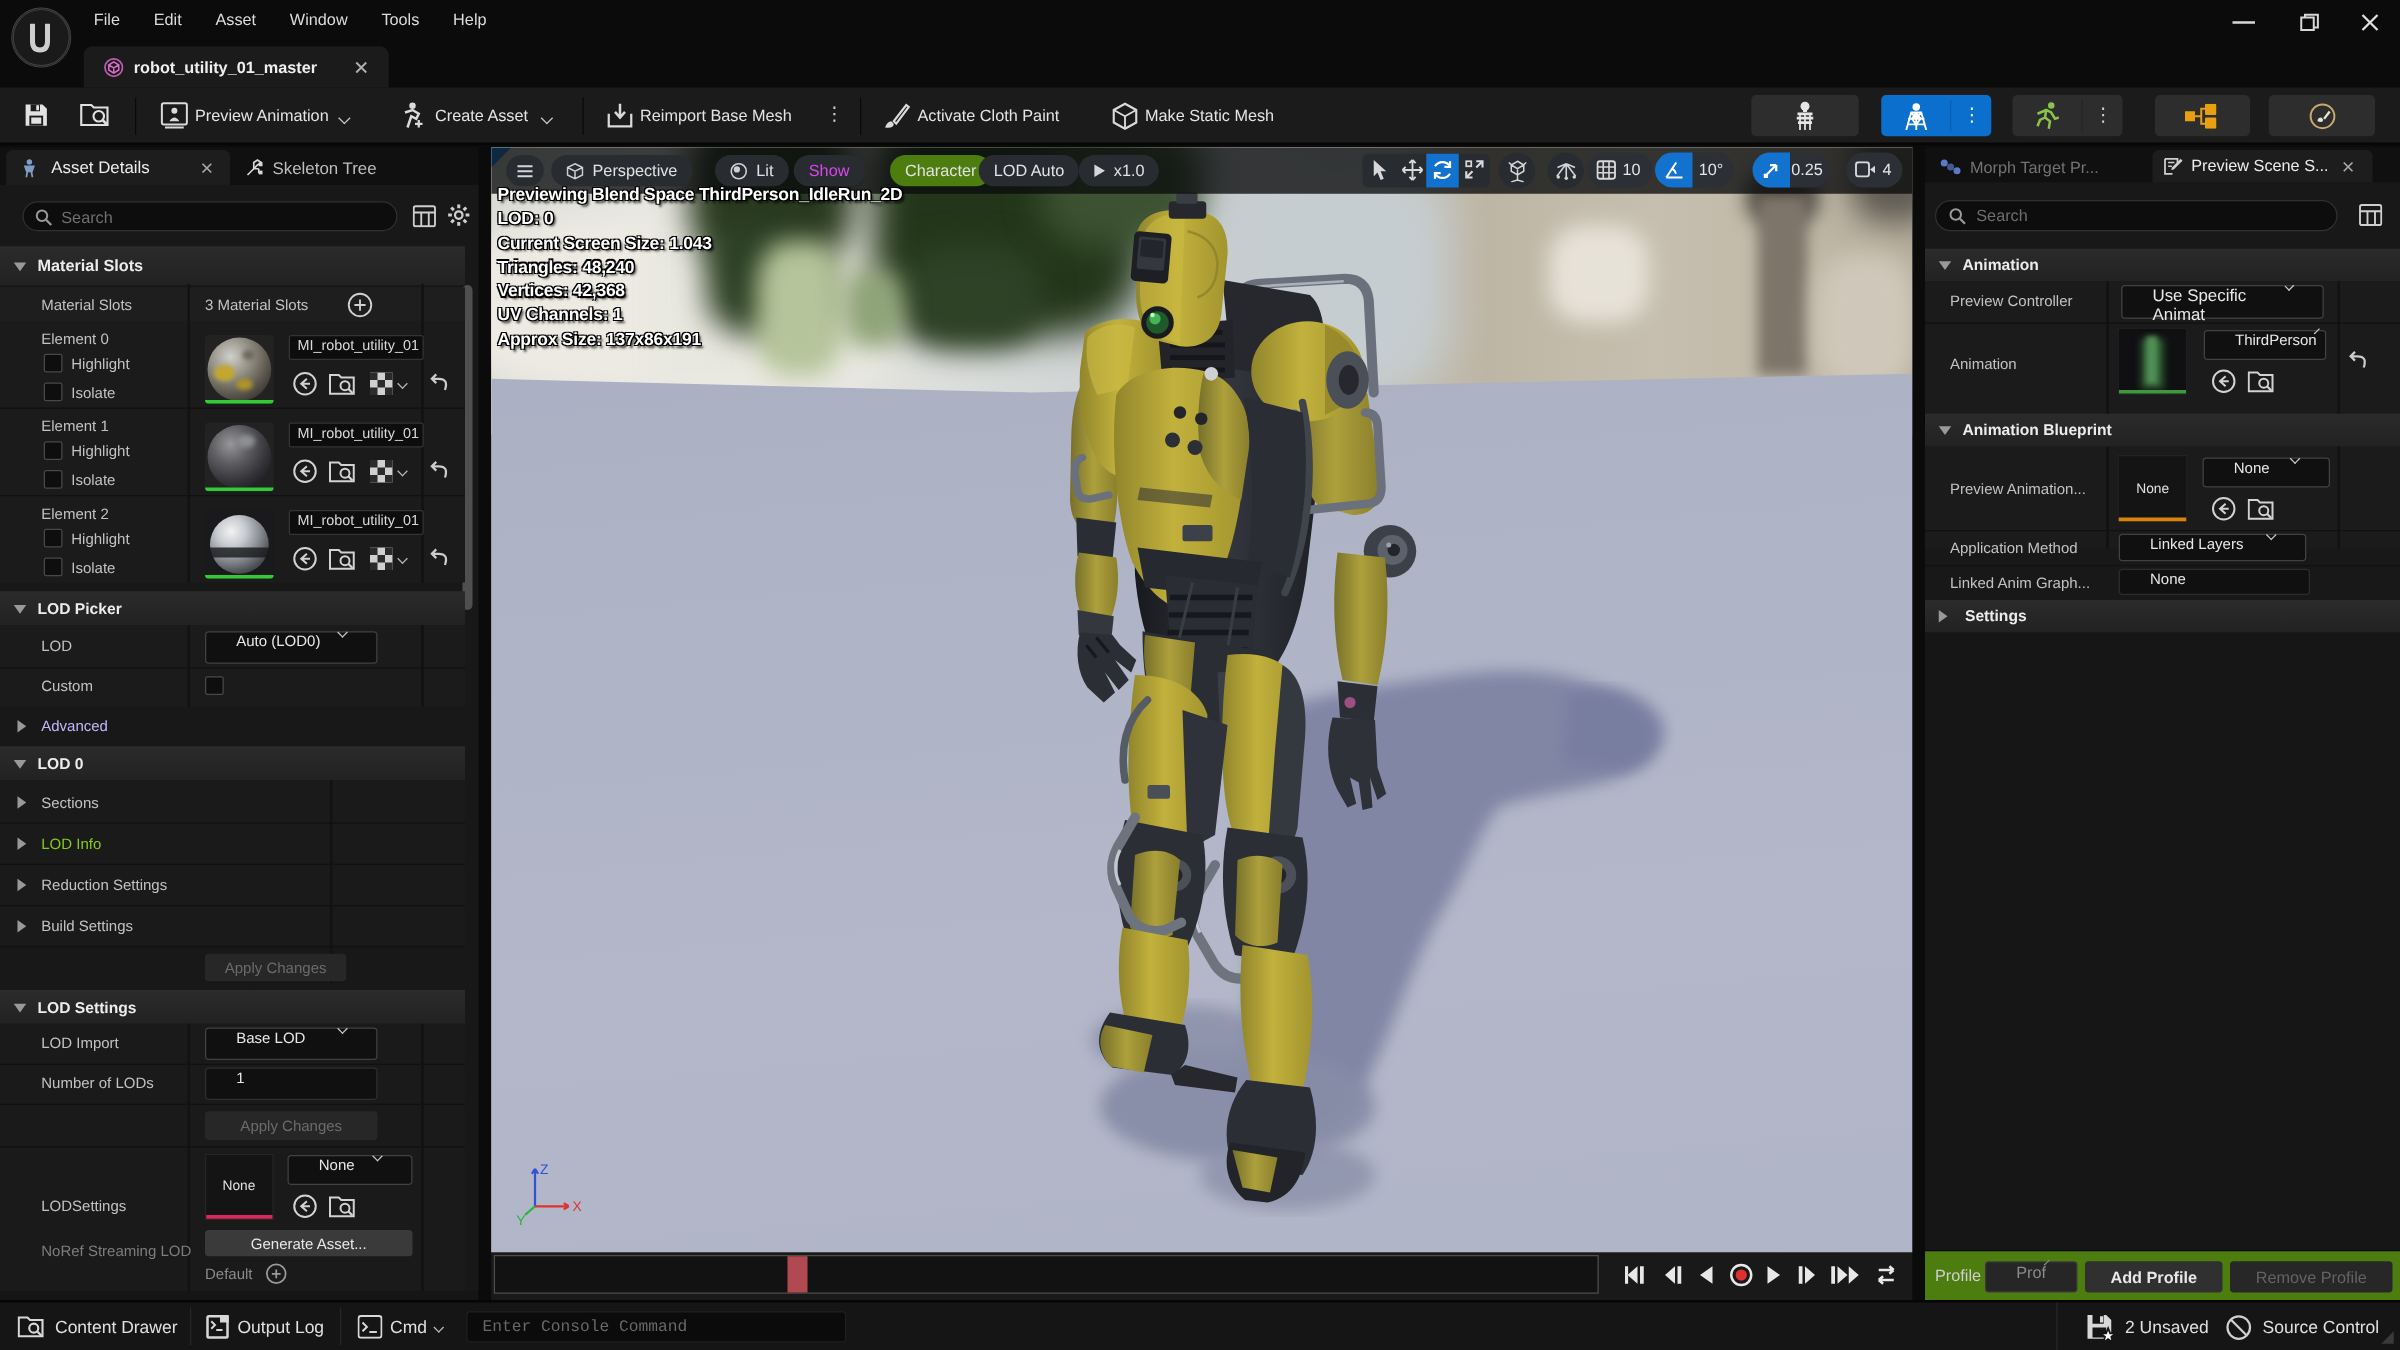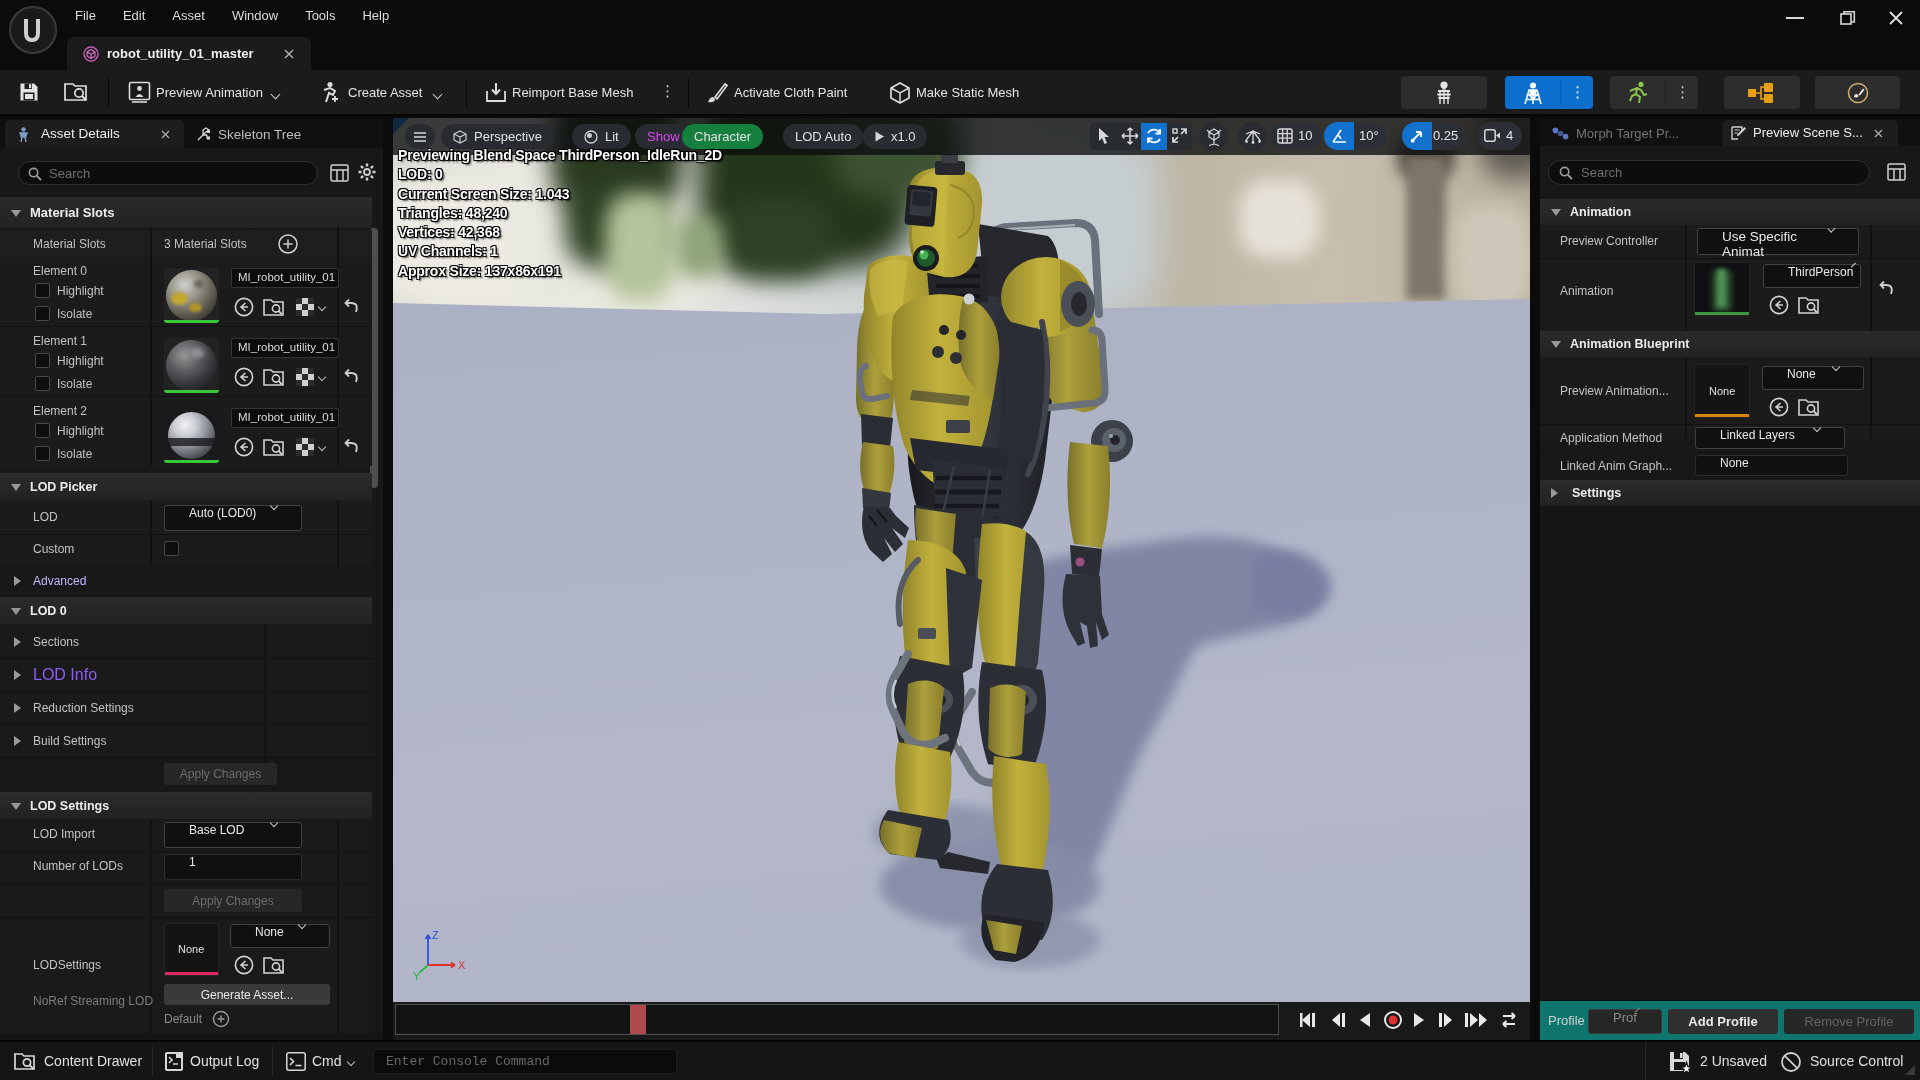--- a/index.html
+++ b/index.html
@@ -323,21 +323,21 @@
   <div class="shdr" style="left:0;top:479px;width:372px;height:27px"><span class="tri-d"></span>LOD 0</div>
   <div class="abs" style="left:0;top:506px;width:372px;height:132px;background:#1a1a1a"></div>
   <div class="abs" style="left:264px;top:506px;width:2px;height:163px;background:#121212"></div>
   <div class="abs flx" style="left:0;top:508px;width:264px;height:32px">
       <span class="tri-r"></span>
       <span style="font-size:12px;color:#c2c2c2">Sections</span>
     </div>
   <div class="abs" style="left:0;top:540px;width:372px;height:1px;background:#111"></div>
   <div class="abs flx" style="left:0;top:541px;width:264px;height:32px">
       <span class="tri-r"></span>
-      <span style="font-size:16px;color:#8b5cf6">LOD Info</span>
+      <span style="font-size:12px;color:#84cc16">LOD Info</span>
     </div>
   <div class="abs" style="left:0;top:573px;width:372px;height:1px;background:#111"></div>
   <div class="abs flx" style="left:0;top:574px;width:264px;height:32px">
       <span class="tri-r"></span>
       <span style="font-size:12px;color:#c2c2c2">Reduction Settings</span>
     </div>
   <div class="abs" style="left:0;top:606px;width:372px;height:1px;background:#111"></div>
   <div class="abs flx" style="left:0;top:607px;width:264px;height:32px">
       <span class="tri-r"></span>
       <span style="font-size:12px;color:#c2c2c2">Build Settings</span>
@@ -569,21 +569,21 @@
   <div class="abs flx" style="left:179px;top:6px;height:25px;background:#282c31;border-radius:13px;padding:0 12px;gap:7px">
     <svg width="14" height="14" viewBox="0 0 14 14">
           <circle cx="7" cy="7" r="6" fill="none" stroke="#cfcfcf" stroke-width="1.3"></circle>
           <circle cx="5.5" cy="5.5" r="2.5" fill="#cfcfcf"></circle>
         </svg>
     <span style="font-size:13px;color:#e2e2e2">Lit</span>
   </div>
   <div class="abs flx" style="left:242px;top:6px;height:25px;background:#282c31;border-radius:13px;padding:0 12px">
     <span style="font-size:13px;color:#d946ef">Show</span>
   </div>
-  <div class="abs flx" style="left:289px;top:6px;height:25px;background:#15803d;border-radius:13px;padding:0 12px">
+  <div class="abs flx" style="left:319px;top:6px;height:25px;background:#4d7c0f;border-radius:13px;padding:0 12px">
     <span style="font-size:13px;color:#e2e2e2">Character</span>
   </div>
   <div class="abs flx" style="left:390px;top:6px;height:25px;background:#282c31;border-radius:13px;padding:0 12px">
     <span style="font-size:13px;color:#e2e2e2">LOD Auto</span>
   </div>
   <div class="abs flx" style="left:470px;top:6px;height:25px;background:#282c31;border-radius:13px;padding:0 11px;gap:6px">
     <svg width="11" height="11" viewBox="0 0 11 11">
           <path d="M1.5 0.5 L10 5.5 L1.5 10.5 Z" fill="#d6d6d6"></path>
         </svg>
     <span style="font-size:13px;color:#e2e2e2">x1.0</span>
@@ -758,21 +758,21 @@
   <div class="abs" style="left:0;top:306px;width:380px;height:1px;background:#111"></div>
   <span class="lbl" style="left:20px;top:313px">Application Method</span>
   <div class="dd" style="left:155px;top:309px;width:150px;height:22px">Linked Layers<span class="ch"></span></div>
   <div class="abs" style="left:0;top:334px;width:380px;height:1px;background:#111"></div>
   <span class="lbl" style="left:20px;top:341px">Linked Anim Graph...</span>
   <div class="dd" style="left:155px;top:337px;width:153px;height:21px;border-color:#2c2c2c">None</div>
 
   <div class="shdr" style="left:0;top:362px;width:380px;height:26px"><span class="tri-r" style="margin-left:11px;margin-right:9px"></span>Settings</div>
   <div class="abs" style="left:0;top:388px;width:380px;height:494px;background:#161616"></div>
 
-  <div class="abs" style="left:0;top:882px;width:380px;height:40px;background:#0f766e;border-top:1px solid #0a0a0a">
+  <div class="abs" style="left:0;top:882px;width:380px;height:40px;background:#4d7c0f;border-top:1px solid #0a0a0a">
     <span class="abs" style="left:8px;top:12px;font-size:13px;color:#cfcfcf">Profile</span>
     <div class="dd" style="left:48px;top:8px;width:74px;height:25px;background:#262626;border-color:#3a3a3a;color:#8a8a8a;font-size:13px">Prof<span class="ch" style="border-color:#8a8a8a"></span></div>
     <div class="btn" style="left:128px;top:8px;width:110px;height:25px;background:#303030;font-size:13px;font-weight:bold">Add Profile</div>
     <div class="btn dis" style="left:244px;top:8px;width:130px;height:25px;font-size:13px;color:#636363">Remove Profile</div>
   </div>
 </div>
 
 <div class="abs" id="statusbar" style="left:0;top:1040px;width:1920px;height:40px;background:#151515;border-top:2px solid #060606">
   <svg class="abs" style="left:14px;top:9px" width="24" height="21" viewBox="0 0 24 21">
       <path d="M1 3 h7 l2 2 h10 v13 h-19 Z" fill="none" stroke="#d8d8d8" stroke-width="1.7"></path>

